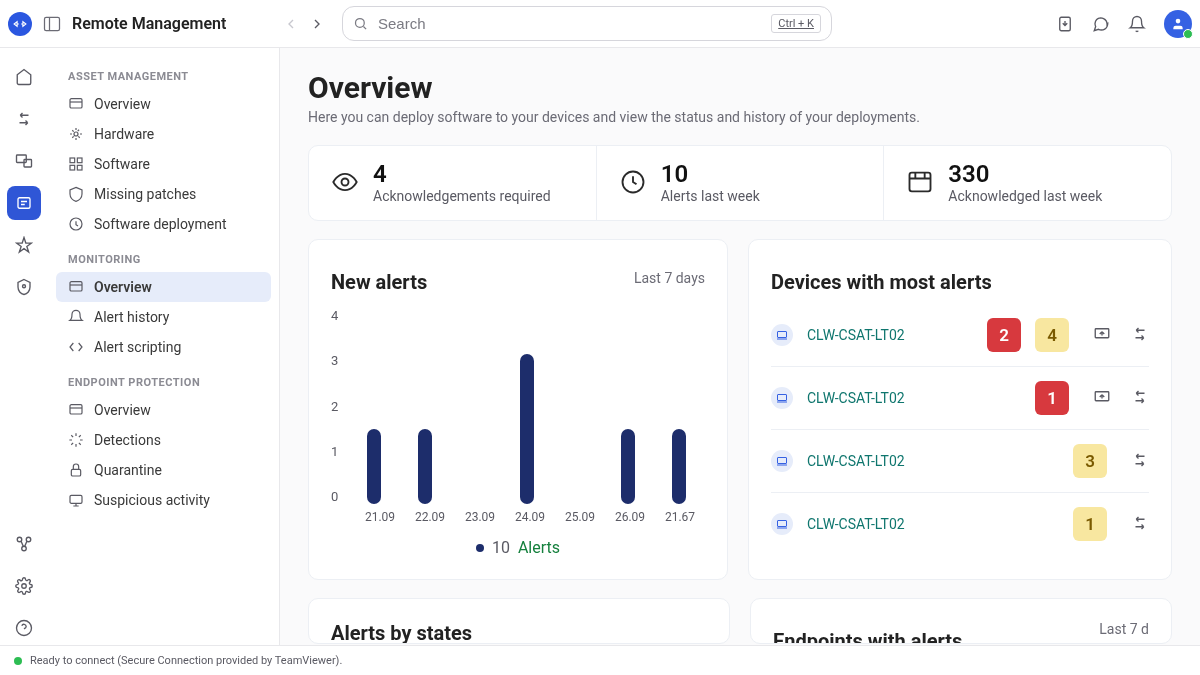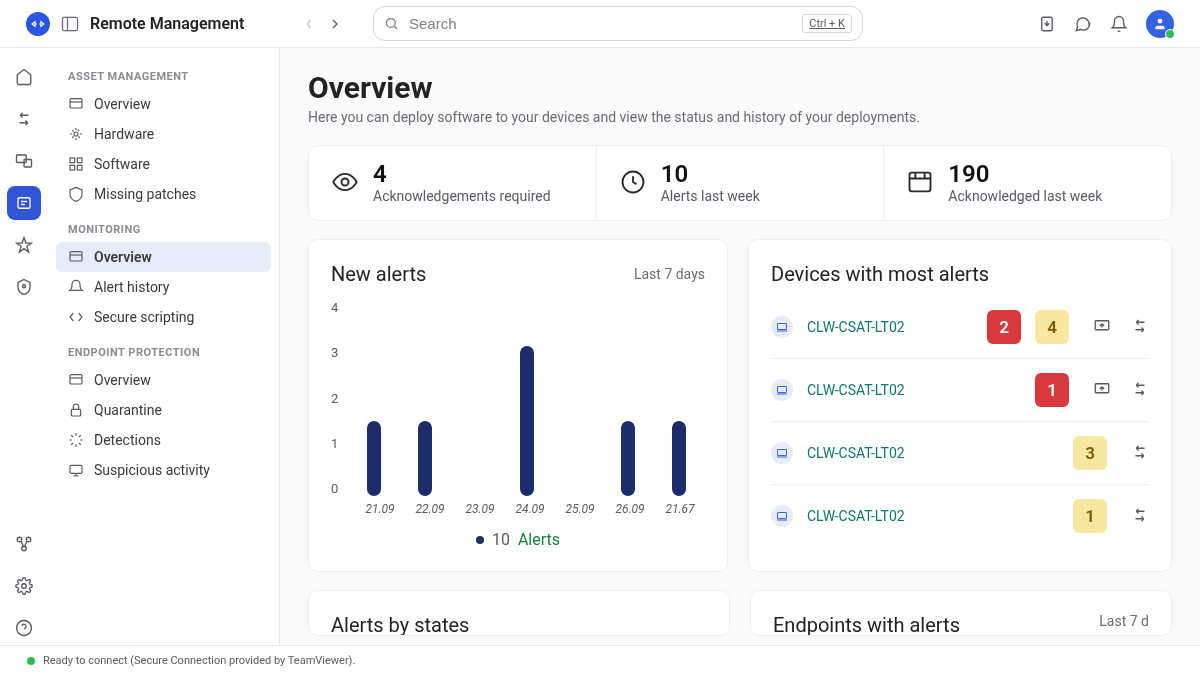--- a/index.html
+++ b/index.html
@@ -1,17 +1,17 @@
 <!DOCTYPE html>
 <html><head>
 <meta charset="utf-8">
 <style>
 * { box-sizing: border-box; margin: 0; padding: 0; }
 body { font-family: -apple-system, BlinkMacSystemFont, "Segoe UI", Roboto, sans-serif; font-size: 14px; color: #3a3a3a; background: #fff; width: 1200px; height: 675px; overflow: hidden; display: flex; flex-direction: column; }
-.topbar { height: 48px; display: flex; align-items: center; padding: 0 26px; gap: 27px; border-bottom: 1px solid #e8e8eb; }
+.topbar { height: 48px; display: flex; align-items: center; padding: 0 8px; gap: 14px; border-bottom: 1px solid #e8e8eb; }
 .logo-circle { width: 24px; height: 24px; border-radius: 50%; background: #2b57e0; display: flex; align-items: center; justify-content: center; }
 .logo-circle svg { width: 14px; height: 14px; stroke: #fff; fill: none; stroke-width: 2; }
 .top-left-group { display: flex; align-items: center; gap: 10px; width: 320px; }
 .panel-toggle { width: 20px; height: 20px; stroke: #6b6b75; fill: none; stroke-width: 1.5; cursor: pointer; }
 .page-title { font-size: 16px; font-weight: 600; color: #222; }
 .nav-arrows { display: flex; gap: 4px; margin-left: auto; }
 .nav-arrows .arrow { width: 22px; height: 22px; display: flex; align-items: center; justify-content: center; cursor: pointer; border-radius: 4px; }
 .nav-arrows .arrow.disabled svg { stroke: #c8c8cf; }
 .nav-arrows svg { width: 16px; height: 16px; stroke: #5a5a63; fill: none; stroke-width: 2; }
 .search-wrap { flex: 0 0 490px; height: 35px; border: 1px solid #d6d6dc; border-radius: 12px; display: flex; align-items: center; padding: 0 10px; gap: 10px; }
@@ -42,45 +42,45 @@
 .subline { font-size: 14px; color: #6b6b75; margin-bottom: 20px; }
 .metrics { display: flex; border: 1px solid #eceff4; background: #fff; border-radius: 10px; margin-bottom: 18px; }
 .metric { flex: 1; display: flex; align-items: center; gap: 14px; padding: 16px 22px; border-right: 1px solid #eceff4; }
 .metric:last-child { border-right: none; }
 .metric .micon svg { width: 28px; height: 28px; stroke: #2a2a2a; fill: none; stroke-width: 1.6; }
 .metric .val { font-size: 24px; font-weight: 600; color: #111; line-height: 1; margin-bottom: 2px; }
 .metric .lbl { font-size: 14px; color: #5a5a63; }
 .cards-row { display: flex; gap: 20px; margin-bottom: 18px; }
 .card { border: 1px solid #eceff4; background: #fff; border-radius: 10px; flex: 1; padding: 22px; }
 .card-head { display: flex; justify-content: space-between; align-items: center; margin-bottom: 10px; }
-.card-title { font-size: 20px; font-weight: 400; color: #222; }
+.card-title { font-size: 20px; font-weight: 700; color: #222; margin-top: 8px; }
 .card-badge { font-size: 14px; color: #6b6b75; }
 .chart-wrap { height: 220px; display: flex; flex-direction: column; }
 .chart-area { flex: 1; display: flex; }
 .y-axis { display: flex; flex-direction: column; justify-content: space-between; font-size: 13px; color: #5a5a63; padding-right: 10px; align-items: flex-end; padding-top: 4px; }
 .bars { flex: 1; display: flex; align-items: flex-end; justify-content: space-between; padding: 0 6px; position: relative; }
 .bar-col { display: flex; flex-direction: column; align-items: center; width: 40px; }
 .bar { width: 14px; background: #1d2d6b; border-radius: 7px; min-height: 2px; }
-.x-axis { display: flex; font-size: 12px; color: #5a5a63; padding-top: 6px; padding-left: 24px; font-style: italic; }
+.x-axis { display: flex; font-size: 12px; color: #5a5a63; padding-top: 6px; padding-left: 24px; }
 .x-tick { width: 40px; text-align: center; flex: 1; }
 .legend { display: flex; align-items: center; justify-content: center; gap: 8px; margin-top: 14px; font-size: 16px; }
 .legend-dot { width: 8px; height: 8px; border-radius: 50%; background: #1d2d6b; }
 .device-row { display: flex; align-items: center; gap: 14px; padding: 14px 0; border-bottom: 1px solid #eceff4; }
 .device-row:last-child { border-bottom: none; }
 .dev-ico { width: 22px; height: 22px; border-radius: 50%; background: #e6ecfa; display: flex; align-items: center; justify-content: center; }
 .dev-ico svg { width: 12px; height: 12px; stroke: #3561e3; fill: none; stroke-width: 2; }
 .dev-name { flex: 1; font-size: 14px; color: #0f766e; }
 .badge { width: 34px; height: 34px; border-radius: 6px; display: flex; align-items: center; justify-content: center; font-weight: 600; font-size: 17px; }
 .badge.red { background: #d7393e; color: #fff; }
 .badge.amber { background: #f8e7a0; color: #7a5a00; }
 .row-action svg { width: 18px; height: 18px; stroke: #5a5a63; fill: none; stroke-width: 1.8; cursor: pointer; }
 .row-actions { display: flex; gap: 20px; align-items: center; margin-left: 10px; }
 .partial-row { display: flex; gap: 20px; }
 .partial { border: 1px solid #eceff4; background: #fff; border-radius: 10px; flex: 1; padding: 22px; height: 38px; overflow: hidden; }
-.status-bar { height: 30px; border-top: 1px solid #e8e8eb; display: flex; align-items: center; font-size: 11px; color: #5a5a63; padding: 0 27px; gap: 8px; }
+.status-bar { height: 30px; border-top: 1px solid #e8e8eb; display: flex; align-items: center; font-size: 11px; color: #5a5a63; padding: 0 14px; gap: 8px; }
 .status-dot { width: 8px; height: 8px; border-radius: 50%; background: #2dbd53; }
 </style>
 </head>
 <body>
 
 <div class="topbar">
   <div class="top-left-group">
     <div class="logo-circle">
       <svg viewBox="0 0 24 24">
           <path d="M7 12h3m4 0h3M2 12l5-4v8l-5-4zm20 0l-5-4v8l5-4z"></path>
@@ -216,64 +216,71 @@
             <rect x="3" y="14" width="7" height="7"></rect>
           </svg>
           <span>Software</span>
         </div>
         <div class="side-item">
           <svg viewBox="0 0 24 24">
             <path d="M12 2l9 4v6c0 5-3.8 9.7-9 11-5.2-1.3-9-6-9-11V6l9-4z"></path>
           </svg>
           <span>Missing patches</span>
         </div>
+        <div class="side-item">
+          <svg viewBox="0 0 24 24">
+            <circle cx="12" cy="12" r="9"></circle>
+            <path d="M12 8v5l3 2"></path>
+          </svg>
+          <span>Software deployment</span>
+        </div>
       </div>
       <div class="side-group">
         <div class="side-heading">MONITORING</div>
         <div class="side-item active">
           <svg viewBox="0 0 24 24">
             <rect x="3" y="4" width="18" height="14" rx="2"></rect>
             <path d="M3 9h18"></path>
           </svg>
           <span>Overview</span>
         </div>
         <div class="side-item">
           <svg viewBox="0 0 24 24">
             <path d="M18 8a6 6 0 00-12 0c0 7-3 9-3 9h18s-3-2-3-9"></path>
           </svg>
           <span>Alert history</span>
         </div>
         <div class="side-item">
           <svg viewBox="0 0 24 24">
             <path d="M8 6l-5 6 5 6M16 6l5 6-5 6"></path>
           </svg>
-          <span>Secure scripting</span>
+          <span>Alert scripting</span>
         </div>
       </div>
       <div class="side-group">
         <div class="side-heading">ENDPOINT PROTECTION</div>
         <div class="side-item">
           <svg viewBox="0 0 24 24">
             <rect x="3" y="4" width="18" height="14" rx="2"></rect>
             <path d="M3 9h18"></path>
           </svg>
           <span>Overview</span>
         </div>
         <div class="side-item">
           <svg viewBox="0 0 24 24">
+            <path d="M12 2v4m0 12v4M4.9 4.9l2.8 2.8m8.6 8.6l2.8 2.8M2 12h4m12 0h4M4.9 19.1l2.8-2.8m8.6-8.6l2.8-2.8"></path>
+          </svg>
+          <span>Detections</span>
+        </div>
+        <div class="side-item">
+          <svg viewBox="0 0 24 24">
             <rect x="5" y="11" width="14" height="10" rx="2"></rect>
             <path d="M8 11V7a4 4 0 018 0v4"></path>
           </svg>
           <span>Quarantine</span>
-        </div>
-        <div class="side-item">
-          <svg viewBox="0 0 24 24">
-            <path d="M12 2v4m0 12v4M4.9 4.9l2.8 2.8m8.6 8.6l2.8 2.8M2 12h4m12 0h4M4.9 19.1l2.8-2.8m8.6-8.6l2.8-2.8"></path>
-          </svg>
-          <span>Detections</span>
         </div>
         <div class="side-item">
           <svg viewBox="0 0 24 24">
             <rect x="3" y="5" width="18" height="12" rx="2"></rect>
             <path d="M8 21h8m-4-4v4"></path>
           </svg>
           <span>Suspicious activity</span>
         </div>
       </div>
     </div>
@@ -302,21 +309,21 @@
             <div class="val">10</div>
             <div class="lbl">Alerts last week</div>
           </div>
         </div>
         <div class="metric">
           <div class="micon"><svg viewBox="0 0 24 24">
               <rect x="3" y="4" width="18" height="16" rx="2"></rect>
               <path d="M3 9h18M8 4v5M16 4v5"></path>
             </svg></div>
           <div>
-            <div class="val">190</div>
+            <div class="val">330</div>
             <div class="lbl">Acknowledged last week</div>
           </div>
         </div>
       </div>
 
     <div class="cards-row">
       <div class="card" style="flex:0 0 420px">
         <div class="card-head">
           <span class="card-title">New alerts</span>
           <span class="card-badge">Last 7 days</span>

